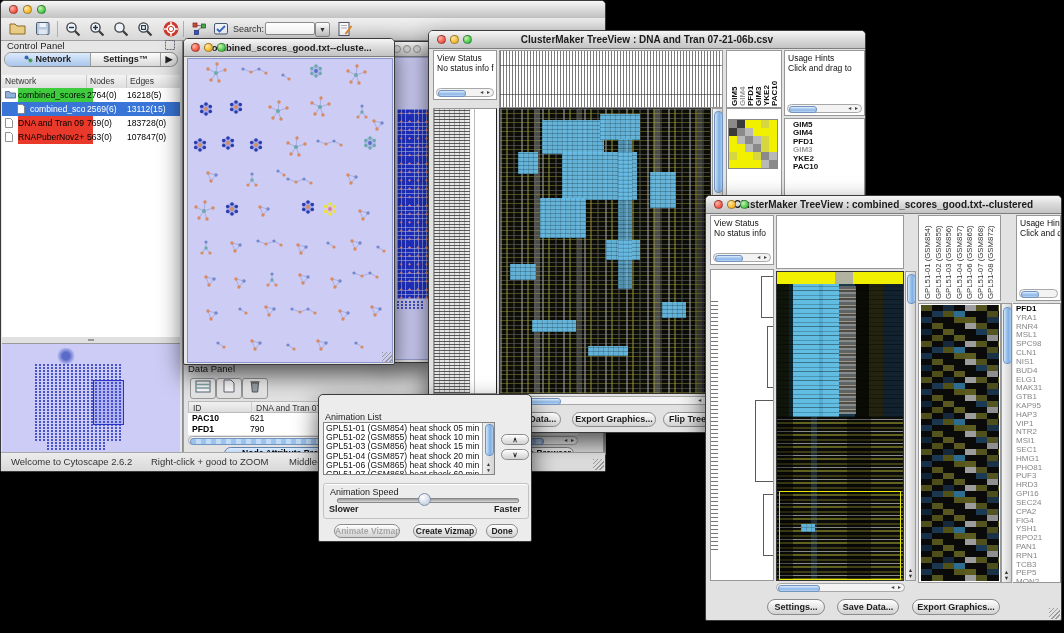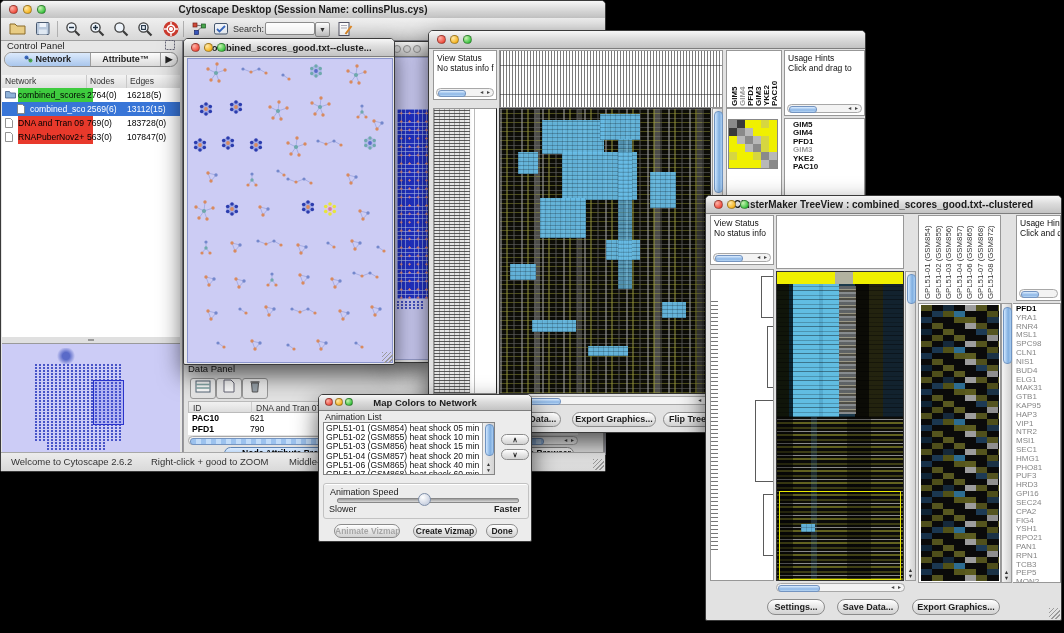--- a/index.html
+++ b/index.html
@@ -127,21 +127,20 @@
 </head>
 <body>
 
 <div id="stage">
 
   <div class="macwin" id="win-main" style="left:0;top:8;width:606px;height:472px;z-index:10;">
     <div class="titlebar">
       <span class="tl r" style="left:8px;"></span>
       <span class="tl y" style="left:22px;"></span>
       <span class="tl g" style="left:36px;"></span>
-      <span>Cytoscape Desktop (Session Name: collinsPlus.cys)</span>
     </div>
     <div class="toolbar">
       <span class="tbtn" style="left:6px;">
         <svg width="17" height="15">
             <path d="M1 13V3h5l2 2h8v8z" fill="#e8cc84" stroke="#8a6a28" stroke-width="1"></path>
           </svg></span>
       <span class="tbtn" style="left:32px;">
         <svg width="16" height="15">
             <rect x="1.5" y="1.5" width="12.5" height="12" rx="1" fill="#b9c9dd" stroke="#4a5a70"></rect>
             <rect x="4.5" y="2" width="6.5" height="4" fill="#eef3fa"></rect>
@@ -217,21 +216,21 @@
 
     <div class="tabset">
       <div class="tabseg sel" style="width:86px;">
         <svg width="9" height="8" style="vertical-align:-1px;">
             <circle cx="2.5" cy="2.5" r="2" fill="#3a6ac2"></circle>
             <circle cx="6.5" cy="5.5" r="2" fill="#49a84e"></circle>
             <line x1="2.5" y1="2.5" x2="6.5" y2="5.5" stroke="#345" stroke-width="0.8"></line>
           </svg>
         <span>Network</span>
       </div>
-      <div class="tabseg" style="width:70px;"><span>Attribute™</span></div>
+      <div class="tabseg" style="width:70px;"><span>Settings™</span></div>
       <div class="tabseg" style="width:16px;border-right:none;"><span>▶</span></div>
     </div>
 
     <div class="nettbl-head">
       <span class="nt-c" style="left:0;width:84px;border-left:none;">Network</span>
       <span class="nt-c" style="left:84px;width:40px;">Nodes</span>
       <span class="nt-c" style="left:124px;width:54px;">Edges</span>
     </div>
 
     <div id="net-list">
@@ -490,20 +489,21 @@
       </svg>
     </div>
     <div class="grip"></div>
   </div>
 
   <div class="macwin tvwin" style="left:428px;top:30px;width:438px;height:403px;z-index:40;">
     <div class="titlebar">
       <span class="tl r" style="left:8px;"></span>
       <span class="tl y" style="left:21px;"></span>
       <span class="tl g" style="left:34px;"></span>
+      <span>ClusterMaker TreeView : DNA and Tran 07-21-06b.csv</span>
     </div>
 
     <div class="jpanel" style="left:4px;top:19px;width:64px;height:50px;">
       <div class="ptxt"><span>View Status</span><br><span>No status info f</span></div>
       <div class="mini-scroll" style="left:2px;bottom:2px;width:58px;">
           <span class="pill"></span>
           <span class="hsarrows" style="line-height:7px;">◂ ▸</span>
         </div>
     </div>
 
@@ -752,26 +752,20 @@
     <div style="position:absolute;left:0;top:0;width:0;height:0;">
 
     <span class="aquabtn tv2btn">Settings...</span>
         <span class="aquabtn tv2btn">Save Data...</span>
         <span class="aquabtn tv2btn">Export Graphics...</span>
       </div>
     <div class="grip"></div>
   </div>
 
   <div class="macwin" id="dlg" style="left:318px;top:394px;width:214px;height:148px;z-index:60;background:#ececec;">
-    <div class="titlebar" style="height:15px;line-height:15px;font-size:9.5px;">
-      <span class="tl r" style="left:6px;top:3px;width:8px;height:8px;"></span>
-      <span class="tl y" style="left:16px;top:3px;width:8px;height:8px;"></span>
-      <span class="tl g" style="left:26px;top:3px;width:8px;height:8px;"></span>
-      <span>Map Colors to Network</span>
-    </div>
     <span class="abs" style="left:6px;top:17px;font-size:9px;color:#222;">Animation List</span>
     <div class="dlg-list" style="left:4px;top:27px;width:172px;height:53px;">
       <div style="position:absolute;left:0;top:1px;right:12px;">
 
       <div class="li">GPL51-01 (GSM854) heat shock 05 min</div>
           <div class="li">GPL51-02 (GSM855) heat shock 10 min</div>
           <div class="li">GPL51-03 (GSM856) heat shock 15 min</div>
           <div class="li">GPL51-04 (GSM857) heat shock 20 min</div>
           <div class="li">GPL51-06 (GSM865) heat shock 40 min</div>
           <div class="li">GPL51-07 (GSM868) heat shock 60 min</div>
@@ -780,21 +774,21 @@
         <span class="vthumb" style="top:1px;height:30px;left:1.5px;"></span>
         <span class="varrows" style="font-size:5px;line-height:5.5px;">▲<br>▼</span>
       </div>
     </div>
     <span class="aquabtn" style="left:182px;top:39px;width:28px;height:11px;line-height:10px;font-size:7px;">∧</span>
     <span class="aquabtn" style="left:182px;top:54px;width:28px;height:11px;line-height:10px;font-size:7px;">∨</span>
     <div class="group" style="left:4px;top:88px;width:204px;height:34px;"></div>
     <span class="grouplabel" style="left:8px;top:92px;">Animation Speed</span>
     <div class="abs" style="left:18px;top:103px;width:180px;height:3px;background:linear-gradient(#9a9a9a,#d8d8d8);border-radius:2px;border:0.5px solid #888;"></div>
     <div class="abs" style="left:99px;top:98px;width:11px;height:11px;border-radius:50%;background:radial-gradient(circle at 35% 30%,#ffffff,#c8d0e0 75%);border:1px solid #7f8fa8;"></div>
-    <span class="abs" style="left:10px;top:109px;font-size:9px;font-weight:normal;color:#222;">Slower</span>
+    <span class="abs" style="left:10px;top:109px;font-size:9px;font-weight:bold;color:#222;">Slower</span>
     <span class="abs" style="right:10px;top:109px;font-size:9px;font-weight:bold;color:#222;">Faster</span>
     <div style="position:absolute;left:0;top:0;width:0;height:0;">
 
     <span class="aquabtn dlgbtn disabled">Animate Vizmap</span>
         <span class="aquabtn dlgbtn">Create Vizmap</span>
         <span class="aquabtn dlgbtn">Done</span>
       </div>
   </div>
 
 </div>

